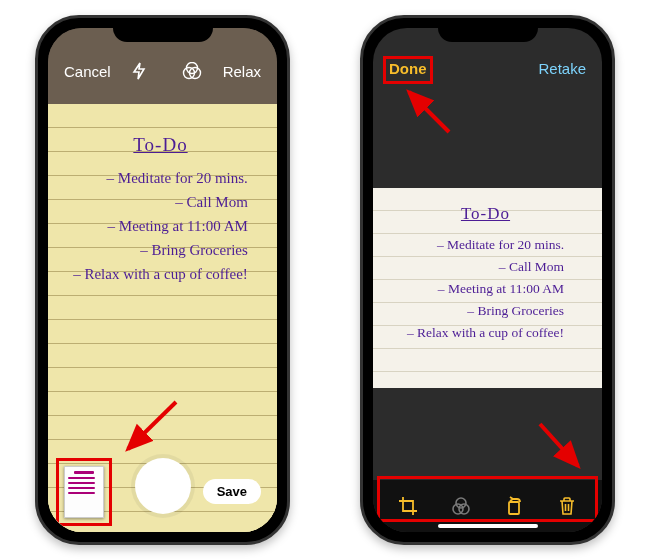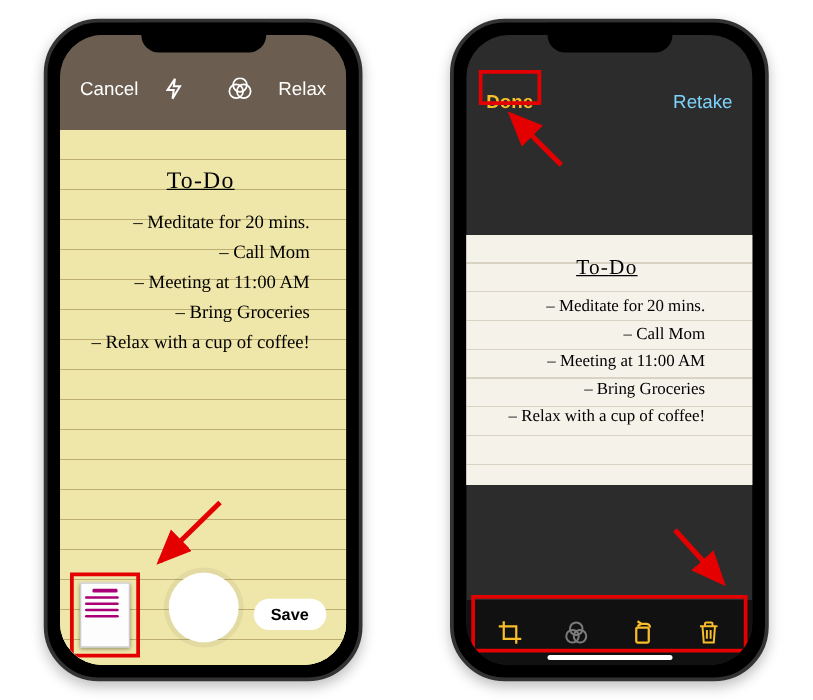--- a/index.html
+++ b/index.html
@@ -51,21 +51,21 @@
     overflow:hidden;
   }
   .paper .rule-lines {
     position:absolute; inset:0;
     background-image: repeating-linear-gradient(#efe6aa 0 23px, #bcae72 23px 24px);
   }
   .hand {
     position:absolute; top:30px; left:0; right:4px;
     text-align:center;
     font-family: "Brush Script MT","Segoe Script",cursive;
-    color:#000000;
+    color:#4c1d95;
   }
   .hand h3 { font-size:19px; text-decoration:underline; margin-bottom:10px; font-weight:normal; letter-spacing:1px;}
   .hand ul { list-style:none; text-align:right; display:inline-block; font-size:15px; line-height:24px;}
   .hand li::before { content:"– "; }
 
   .cam-footer {
     position:absolute; bottom:14px; left:0; right:0; height:64px;
     display:flex; align-items:center; justify-content:center;
   }
   .shutter {
@@ -102,21 +102,21 @@
   .status-right { display:flex; gap:4px; align-items:center;}
   .sig-bars { display:flex; gap:1.5px; align-items:flex-end;}
   .sig-bars i{width:2.5px; background:#fff; display:block;}
   .sig-bars i:nth-child(1){height:4px;} .sig-bars i:nth-child(2){height:6px;}
   .sig-bars i:nth-child(3){height:8px;} .sig-bars i:nth-child(4){height:10px;}
   .batt { border:1px solid #fff; border-radius:3px; width:20px; height:10px; position:relative; font-size:7px; display:flex; align-items:center; justify-content:center;}
   .batt::after{content:""; position:absolute; right:-3px; top:2px; width:2px; height:5px; background:#fff; border-radius:1px;}
 
   .edit-topbar {
     position:absolute; top:32px; left:0; right:0; height:30px;
-    display:flex; justify-content:space-between; align-items:flex-end;
+    display:flex; justify-content:space-between; align-items:flex-start;
     padding:0 16px; font-size:15px;
   }
   .done-btn { color:#f7bd2b; font-weight:600; }
   .retake-btn { color:#7dd3fc; }
 
   .scanned-page {
     position:absolute; top:160px; left:0; right:0; height:200px;
     background:#f5f2ea;
     padding:16px 12px 0;
   }

